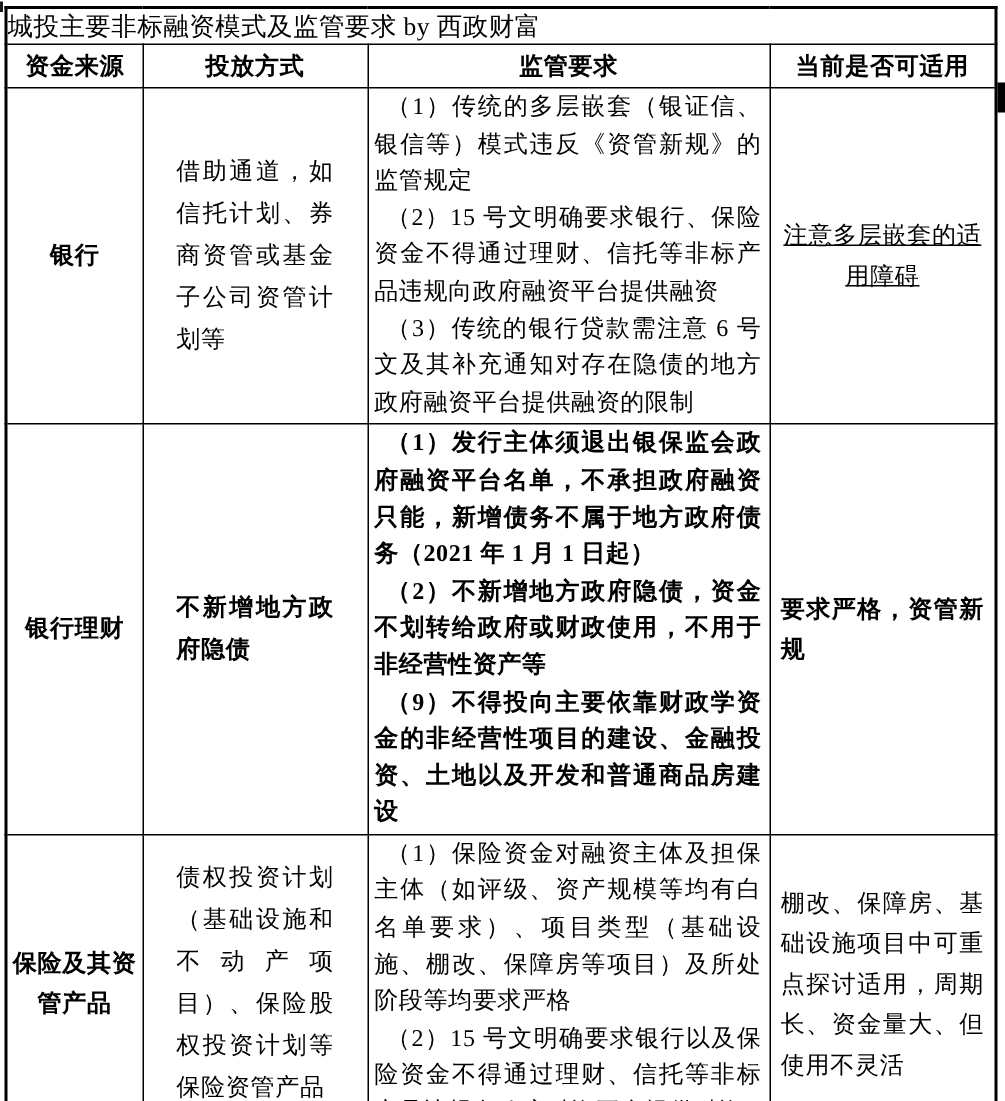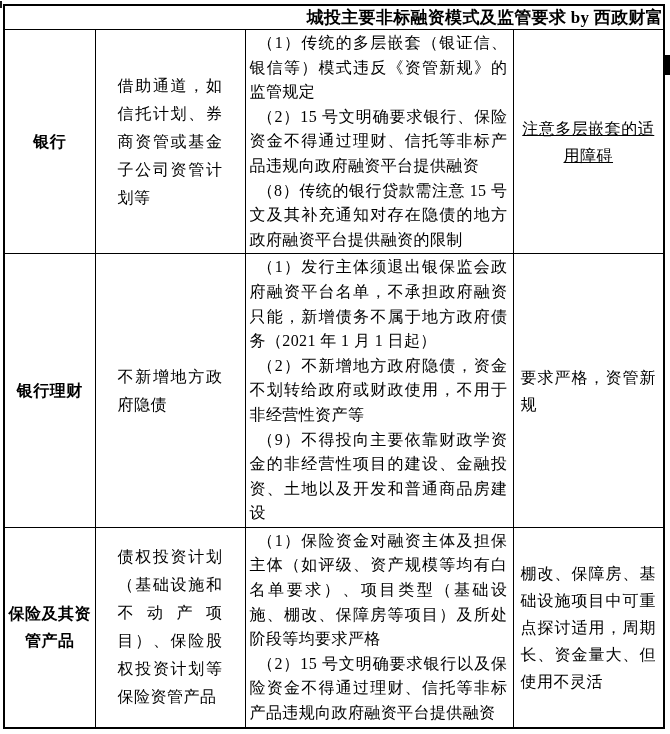--- a/index.html
+++ b/index.html
@@ -21,33 +21,33 @@
   }
   td, th {
     border: 1px solid #000;
     overflow: hidden;
     vertical-align: middle;
     font-size: 16px;
   }
 
   .title-cell {
     height: 24px;
-    font-weight: bold;
-    text-align: right;
+    font-weight: normal;
+    text-align: left;
     font-size: 17px;
     letter-spacing: 0.3px;
   }
   tr.header-row th {
     height: 29px;
     font-weight: bold;
     text-align: center;
     letter-spacing: 0.5px;
   }
   tr.row-1 td { height: 188px; }
-  tr.row-2 td { height: 248px; }
+  tr.row-2 td { height: 248px; font-weight: bold; }
   tr.row-3 td { height: 198px; }
 
   td.c-source {
     font-weight: bold;
     text-align: center;
     padding: 0 0;
     line-height: 27px;
     letter-spacing: 0.5px;
   }
   td.c-method {
@@ -99,28 +99,34 @@
       <col style="width:150px">
       <col style="width:268px">
       <col style="width:151px">
     </colgroup>
 
     <tbody>
         <tr>
       <td class="title-cell" colspan="4">城投主要非标融资模式及监管要求 by 西政财富</td>
     </tr>
 
+    <tr class="header-row">
+      <th>资金来源</th>
+      <th>投放方式</th>
+      <th>监管要求</th>
+      <th>当前是否可适用</th>
+    </tr>
 
     <tr class="row-1">
       <td class="c-source">银行</td>
       <td class="c-method">借助通道，如信托计划、券商资管或基金子公司资管计划等</td>
       <td class="c-reg">
         <p>（1）传统的多层嵌套（银证信、银信等）模式违反《资管新规》的监管规定</p>
         <p>（2）15 号文明确要求银行、保险资金不得通过理财、信托等非标产品违规向政府融资平台提供融资</p>
-        <p>（8）传统的银行贷款需注意 15 号文及其补充通知对存在隐债的地方政府融资平台提供融资的限制</p>
+        <p>（3）传统的银行贷款需注意 6 号文及其补充通知对存在隐债的地方政府融资平台提供融资的限制</p>
       </td>
       <td class="c-app align-center">注意多层嵌套的适用障碍</td>
     </tr>
 
     <tr class="row-2">
       <td class="c-source">银行理财</td>
       <td class="c-method">不新增地方政府隐债</td>
       <td class="c-reg">
         <p>（1）发行主体须退出银保监会政府融资平台名单，不承担政府融资只能，新增债务不属于地方政府债务（2021 年 1 月 1 日起）</p>
         <p>（2）不新增地方政府隐债，资金不划转给政府或财政使用，不用于非经营性资产等</p>

